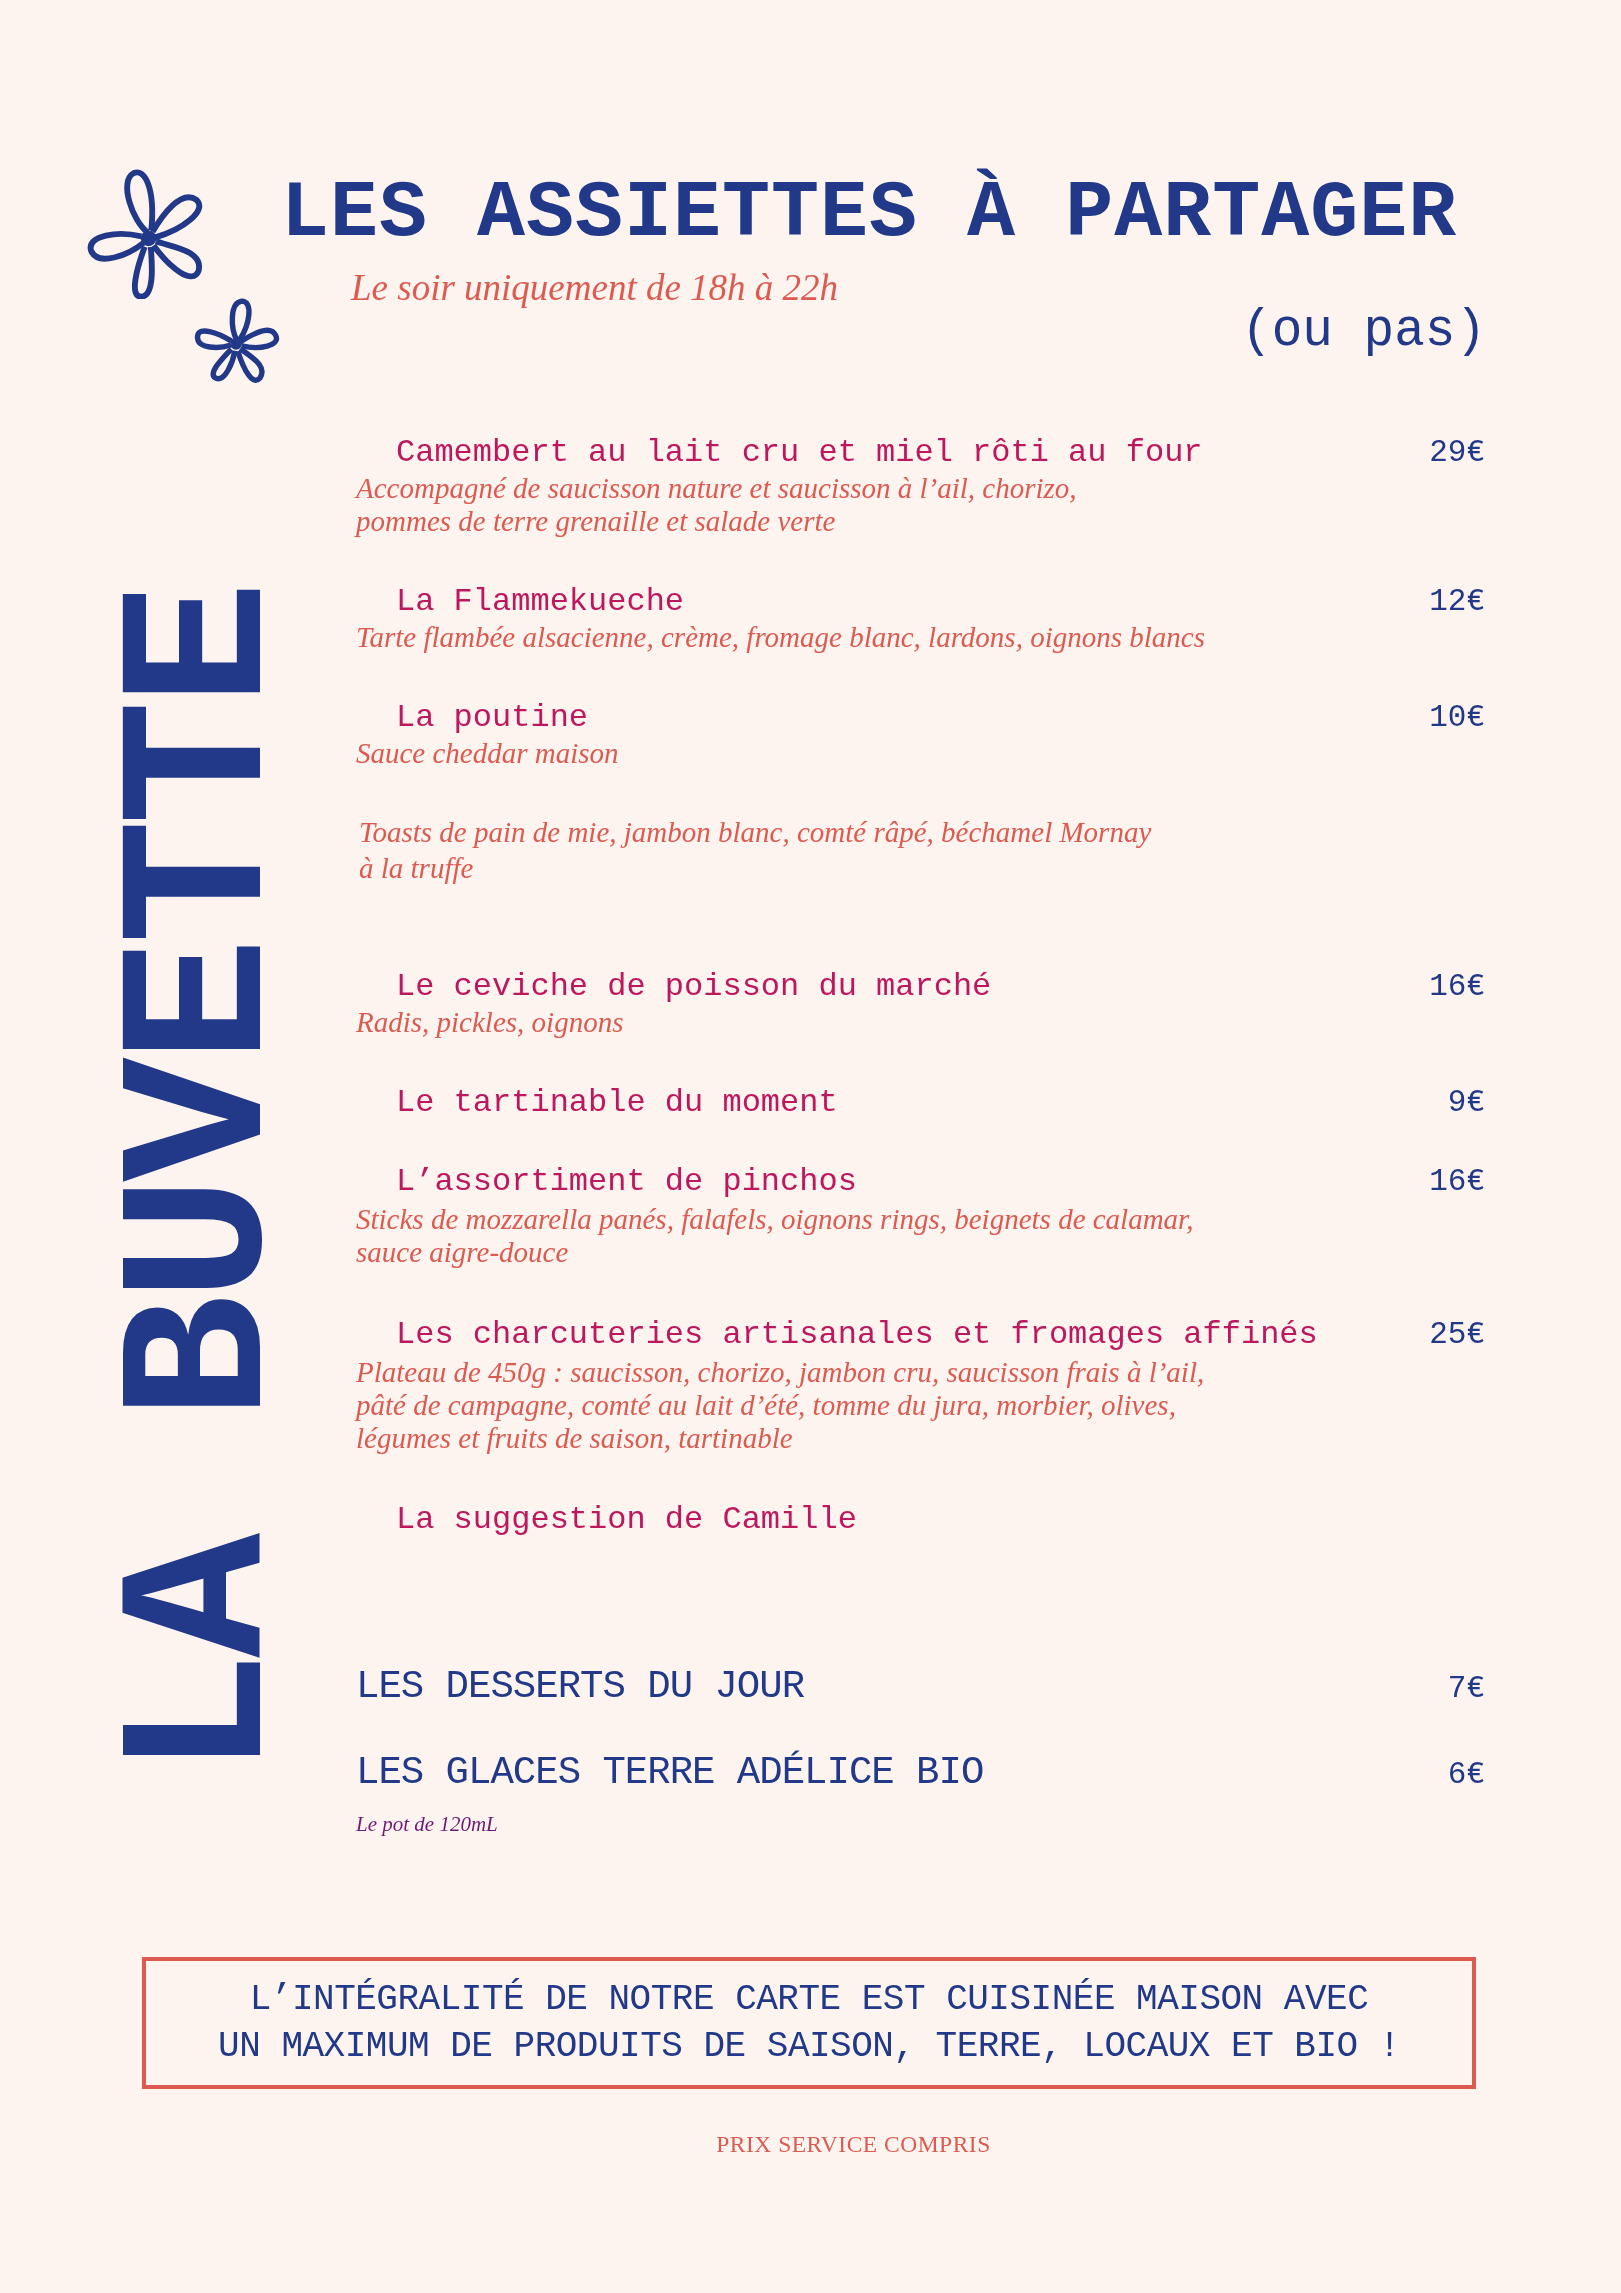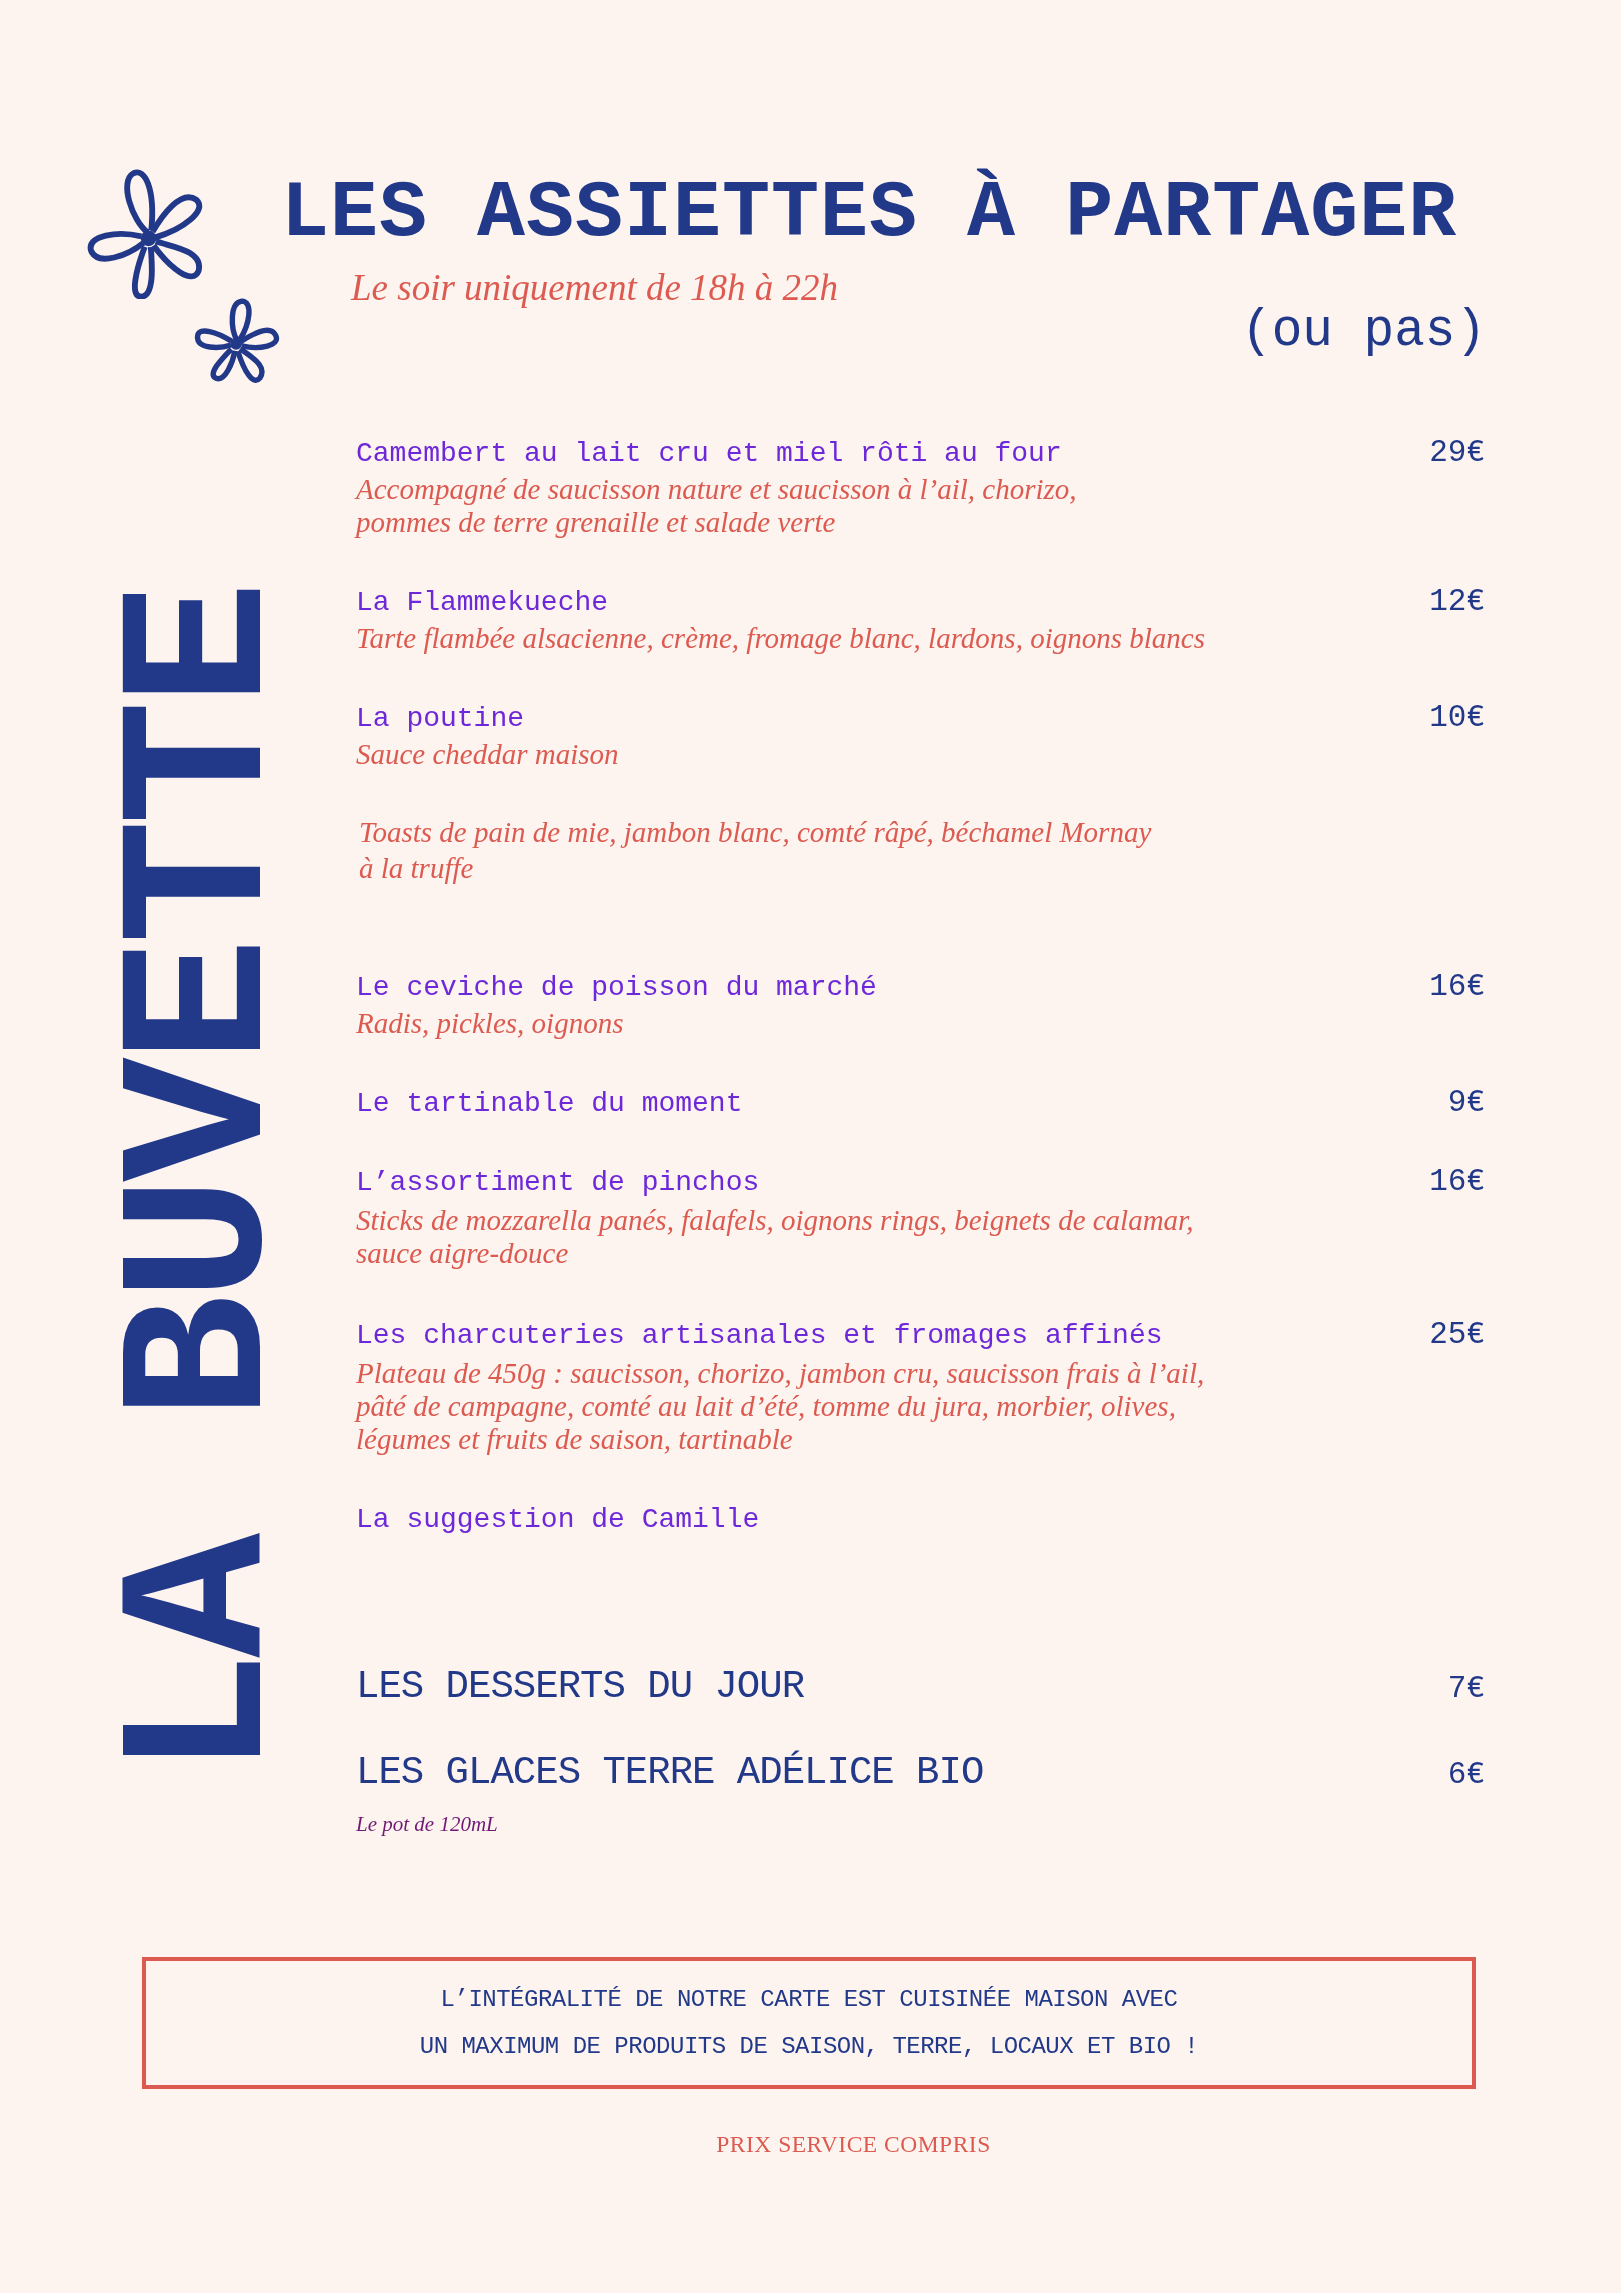--- a/index.html
+++ b/index.html
@@ -44,21 +44,21 @@
     font-family:"Liberation Mono", "DejaVu Sans Mono", monospace;
     font-weight:bold; font-size:208px; line-height:147px;
     white-space:nowrap; letter-spacing:-5.9px; color:#22398A;
   }
 
   
   .item { position:absolute; left:356px; width:1129px; }
   .item-row { display:flex; justify-content:space-between; align-items:baseline; }
   .item-name {
     font-family:"Liberation Mono", "DejaVu Sans Mono", monospace;
-    font-size:28px; line-height:39px; white-space:nowrap; color:#6d28d9;
+    font-size:32px; line-height:39px; white-space:nowrap; color:#be185d;margin-left:40px;
   }
   .item-price {
     font-family:"Liberation Mono", "DejaVu Sans Mono", monospace;
     font-size:31px; line-height:39px; white-space:nowrap; color:#22398A;
   }
   .item-desc {
     font-family:"Liberation Serif", "DejaVu Serif", serif;
     font-style:italic; font-size:29px; line-height:33px; color:#DC5A50;
     width:980px;
   }
@@ -80,21 +80,21 @@
   }
 
   
   .notice {
     position:absolute; left:142px; top:1957px; width:1326px; height:124px;
     border:4.9px solid #DC5A50; display:flex; flex-direction:column;
     justify-content:center; align-items:center;
   }
   .notice-line {
     font-family:"Liberation Mono", "DejaVu Sans Mono", monospace;
-    font-size:24px; line-height:47px; white-space:nowrap; color:#22398A;
+    font-size:36px; line-height:47px; white-space:nowrap; color:#22398A;
     letter-spacing:-0.5px;
   }
   .footer {
     position:absolute; left:0; width:1621px; top:2130px; text-align:center;
     font-family:"Liberation Serif", "DejaVu Serif", serif;
     font-size:23.5px; line-height:29px; color:#DC5A50; letter-spacing:0.5px;padding-left:43px;
   }
 </style>
 </head>
 <body>

